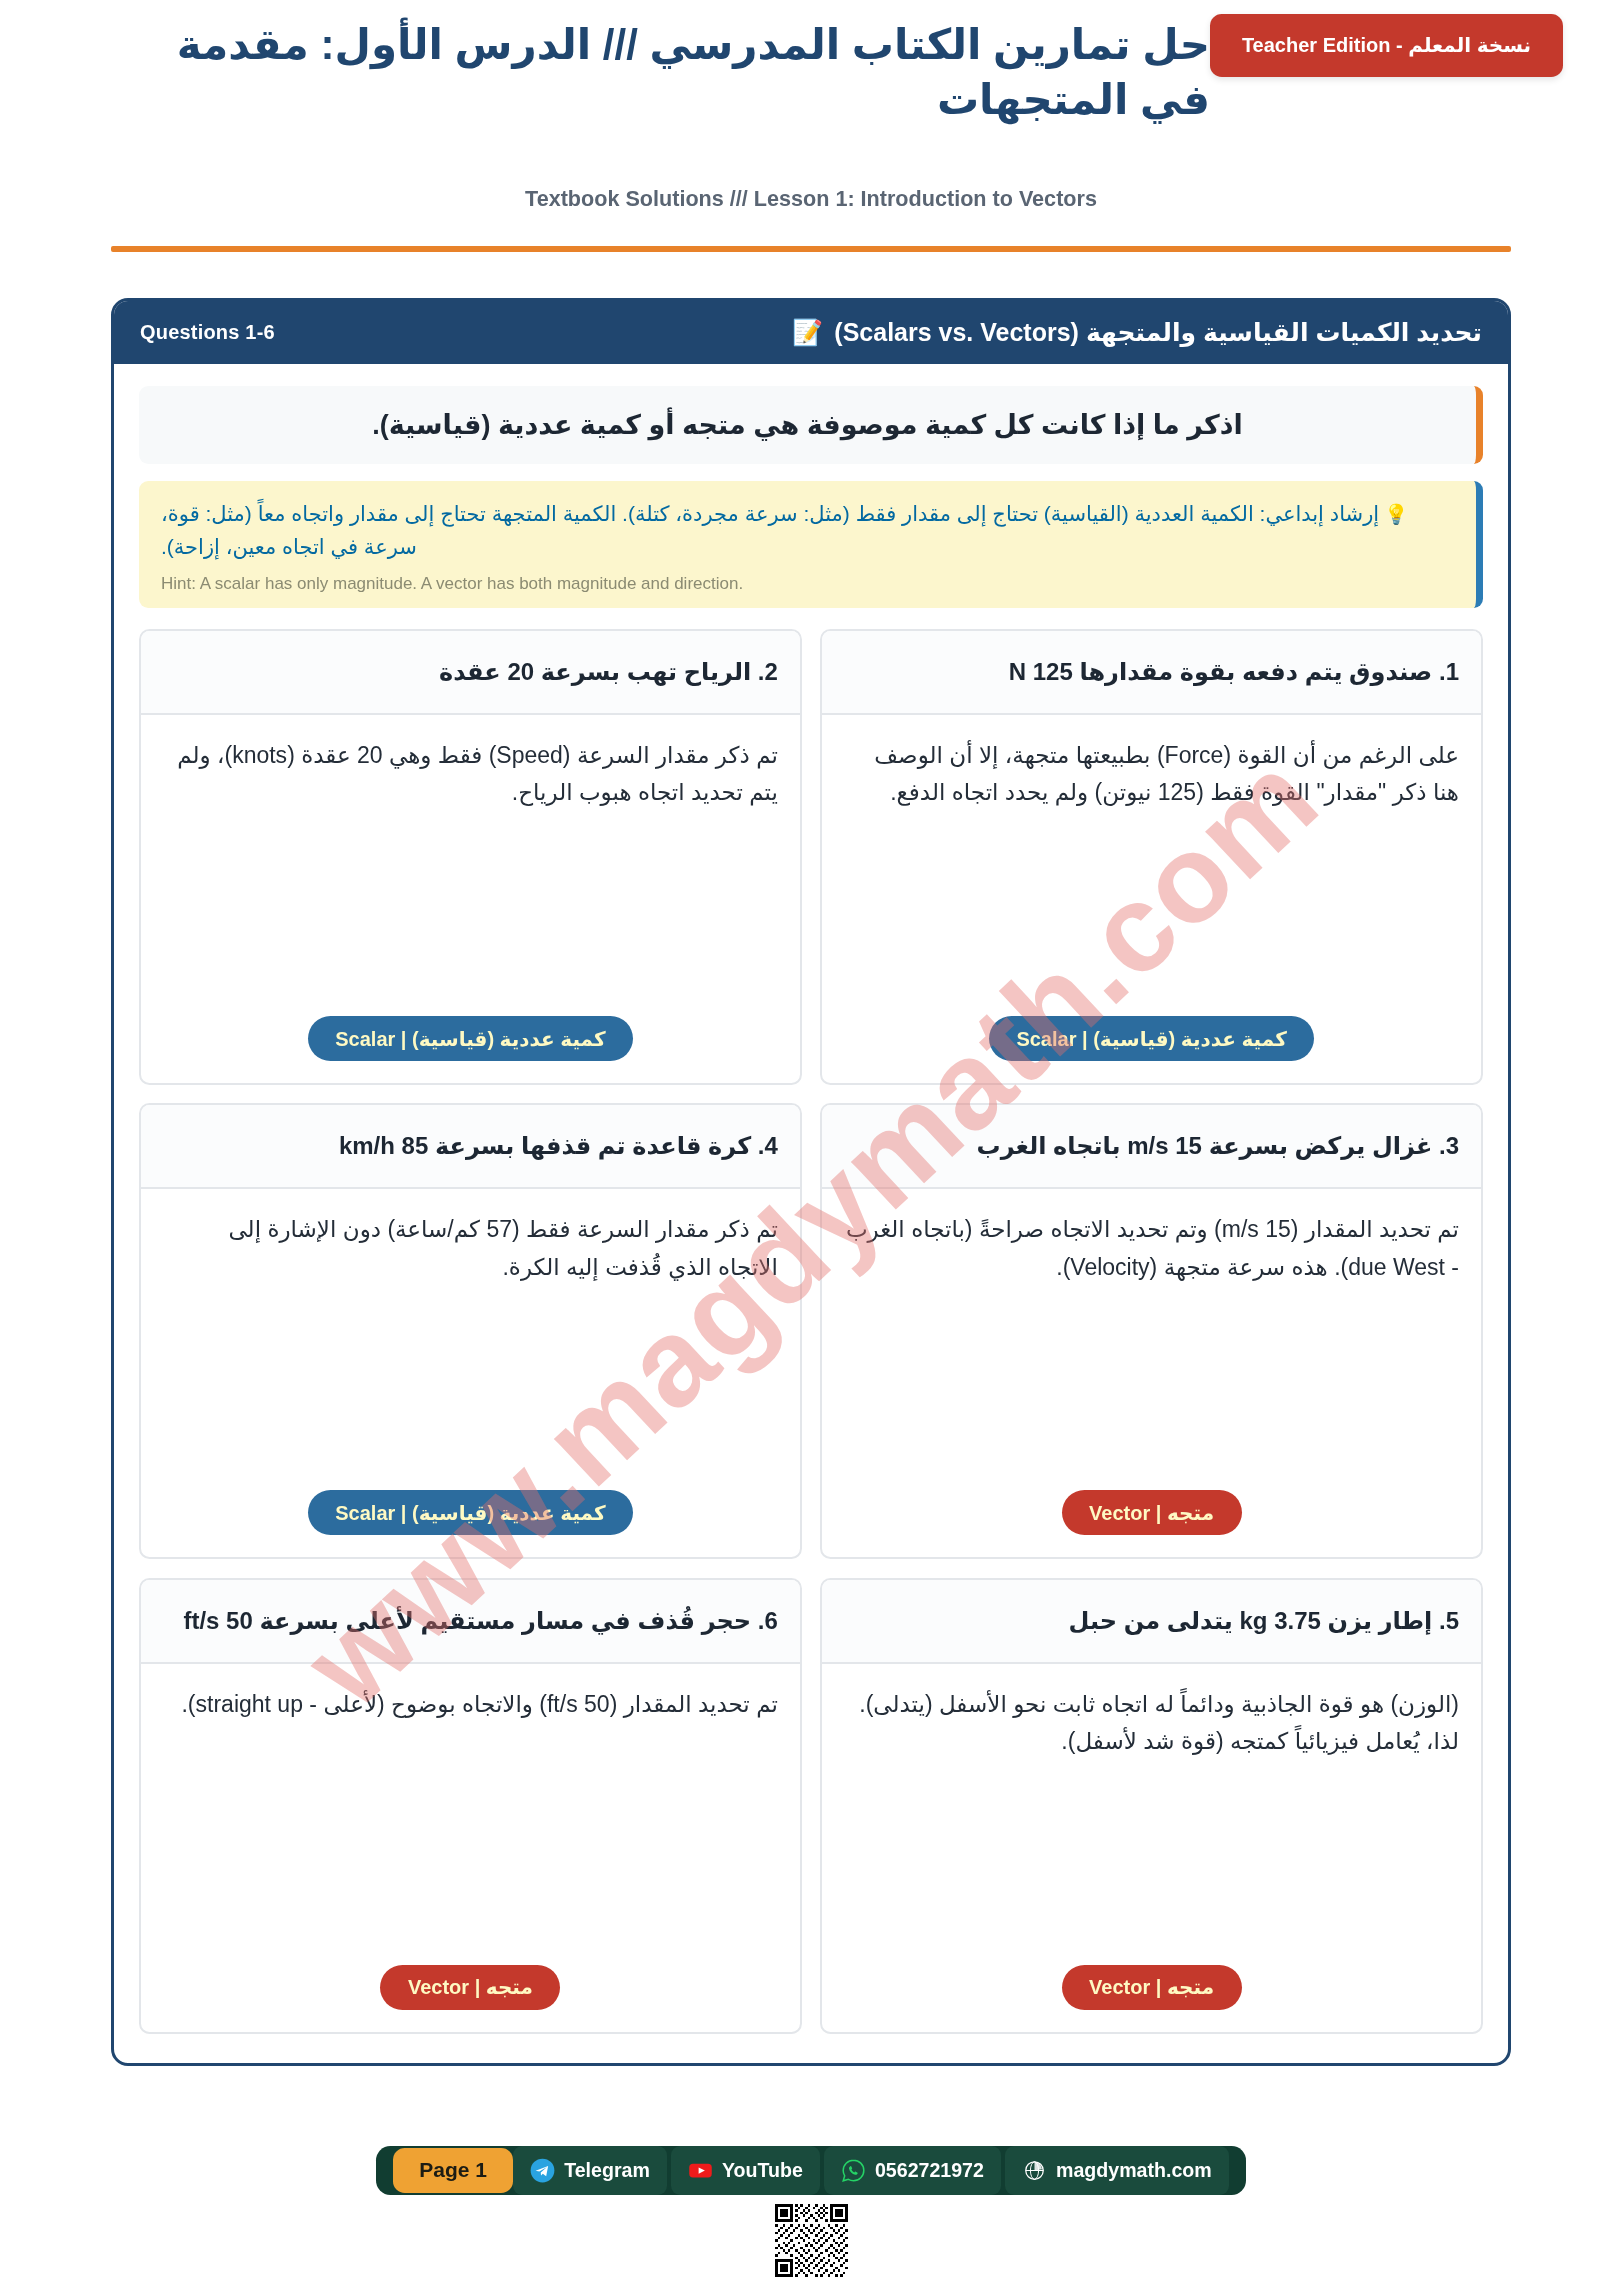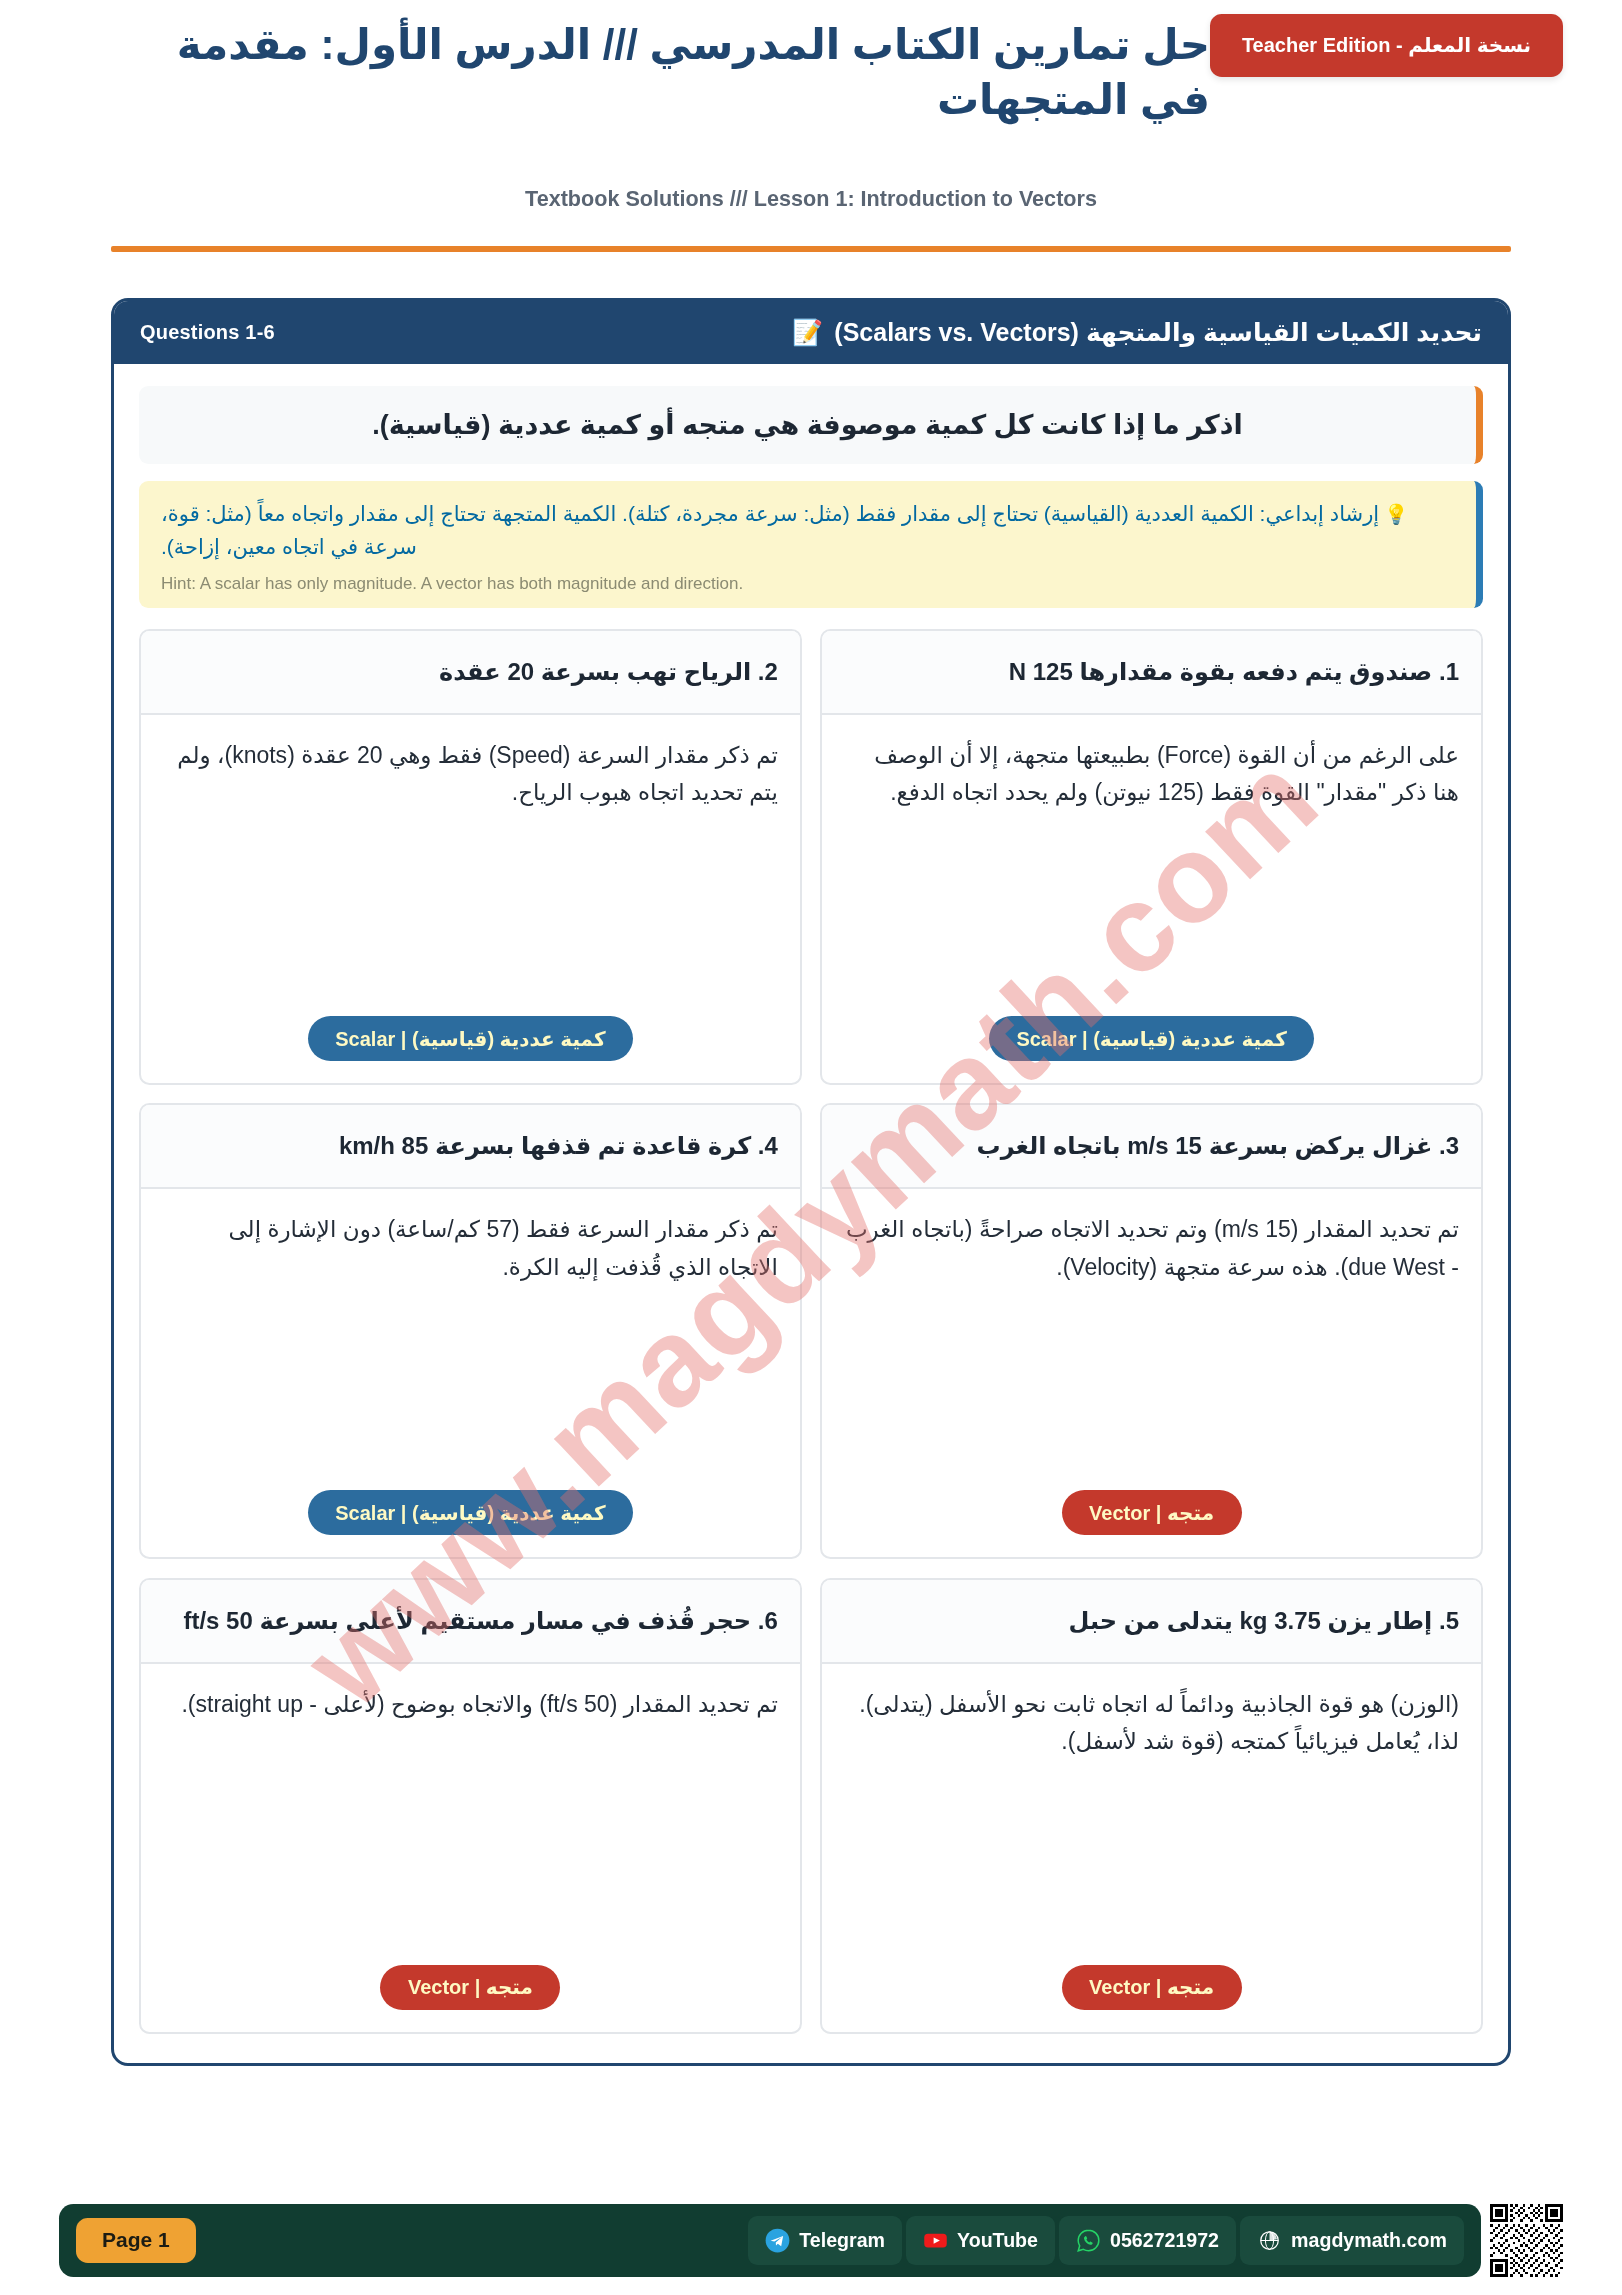--- a/index.html
+++ b/index.html
@@ -254,21 +254,21 @@
 
   
   .footer-wrap {
     position: absolute;
     left: 0;
     right: 0;
     bottom: 18.3px;
     padding: 0 59px;
     box-sizing: border-box;
     display: flex;
-    flex-direction: row;
+    flex-direction: column;
     align-items: center;
     gap: 9.2px;
     direction: ltr;
     z-index: 6;
   }
   .footer-bar {
     flex: 1;
     background: #113d31;
     border-radius: 14.4px;
     height: 73px;

